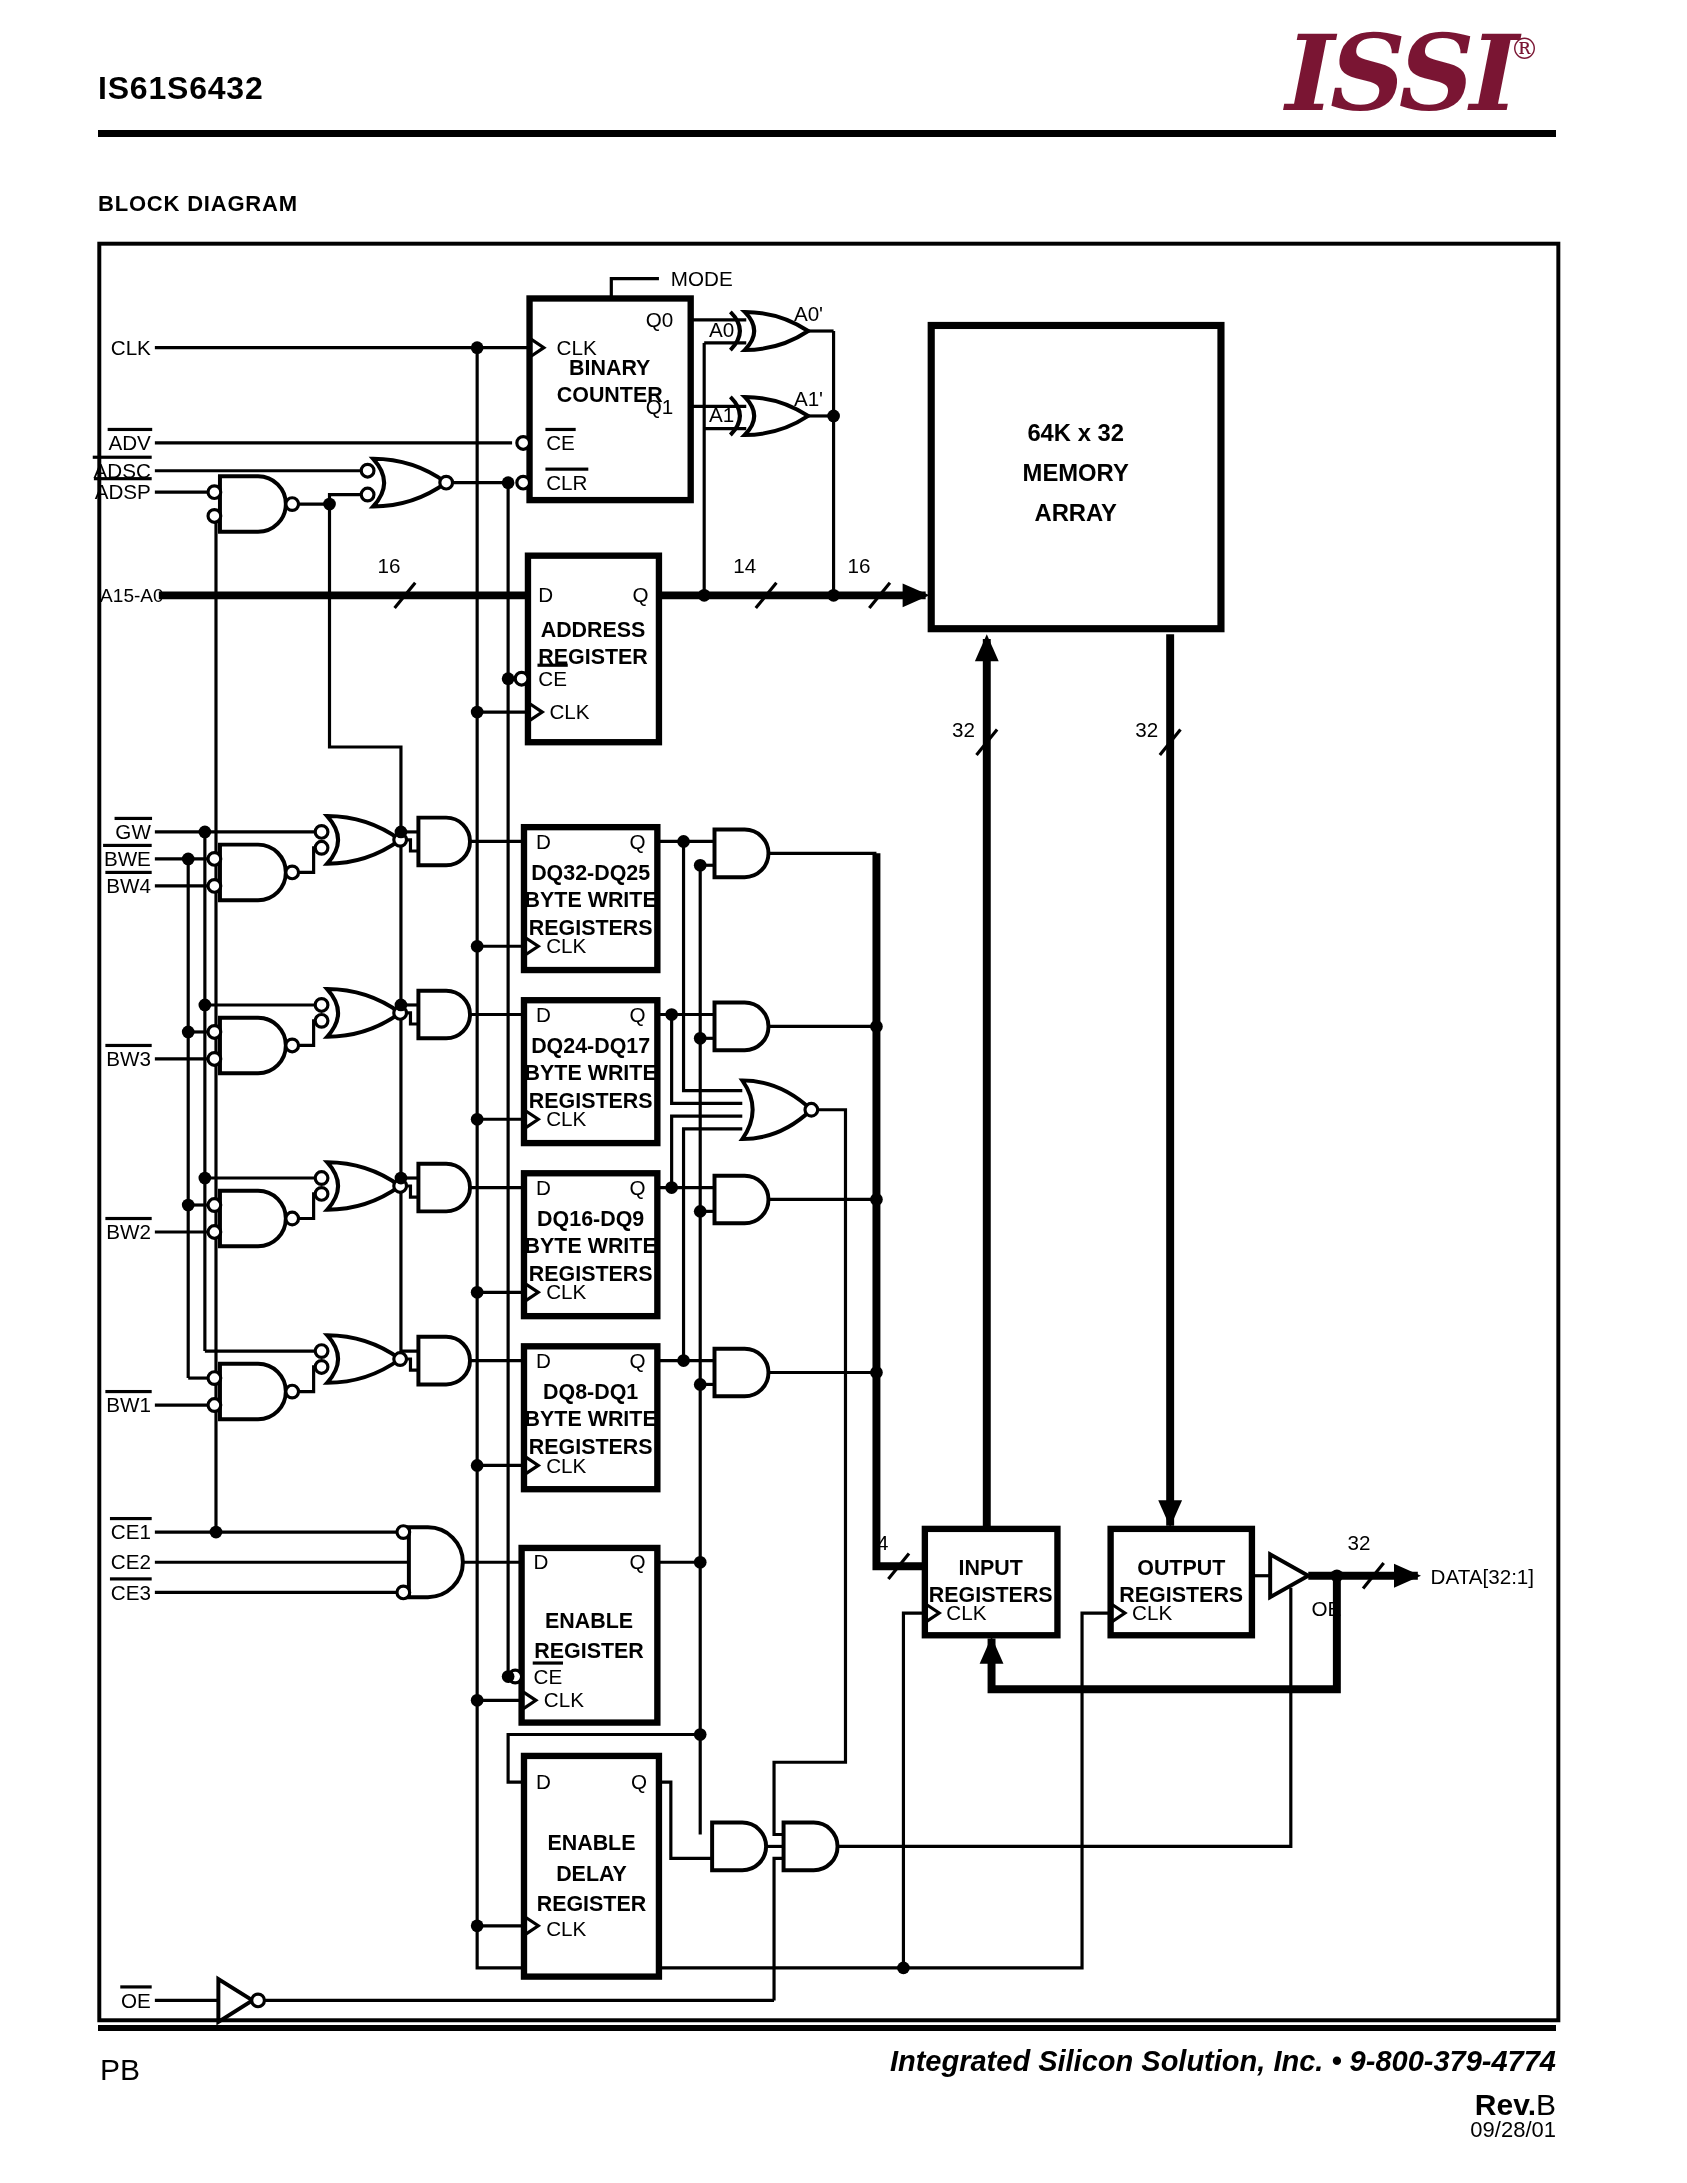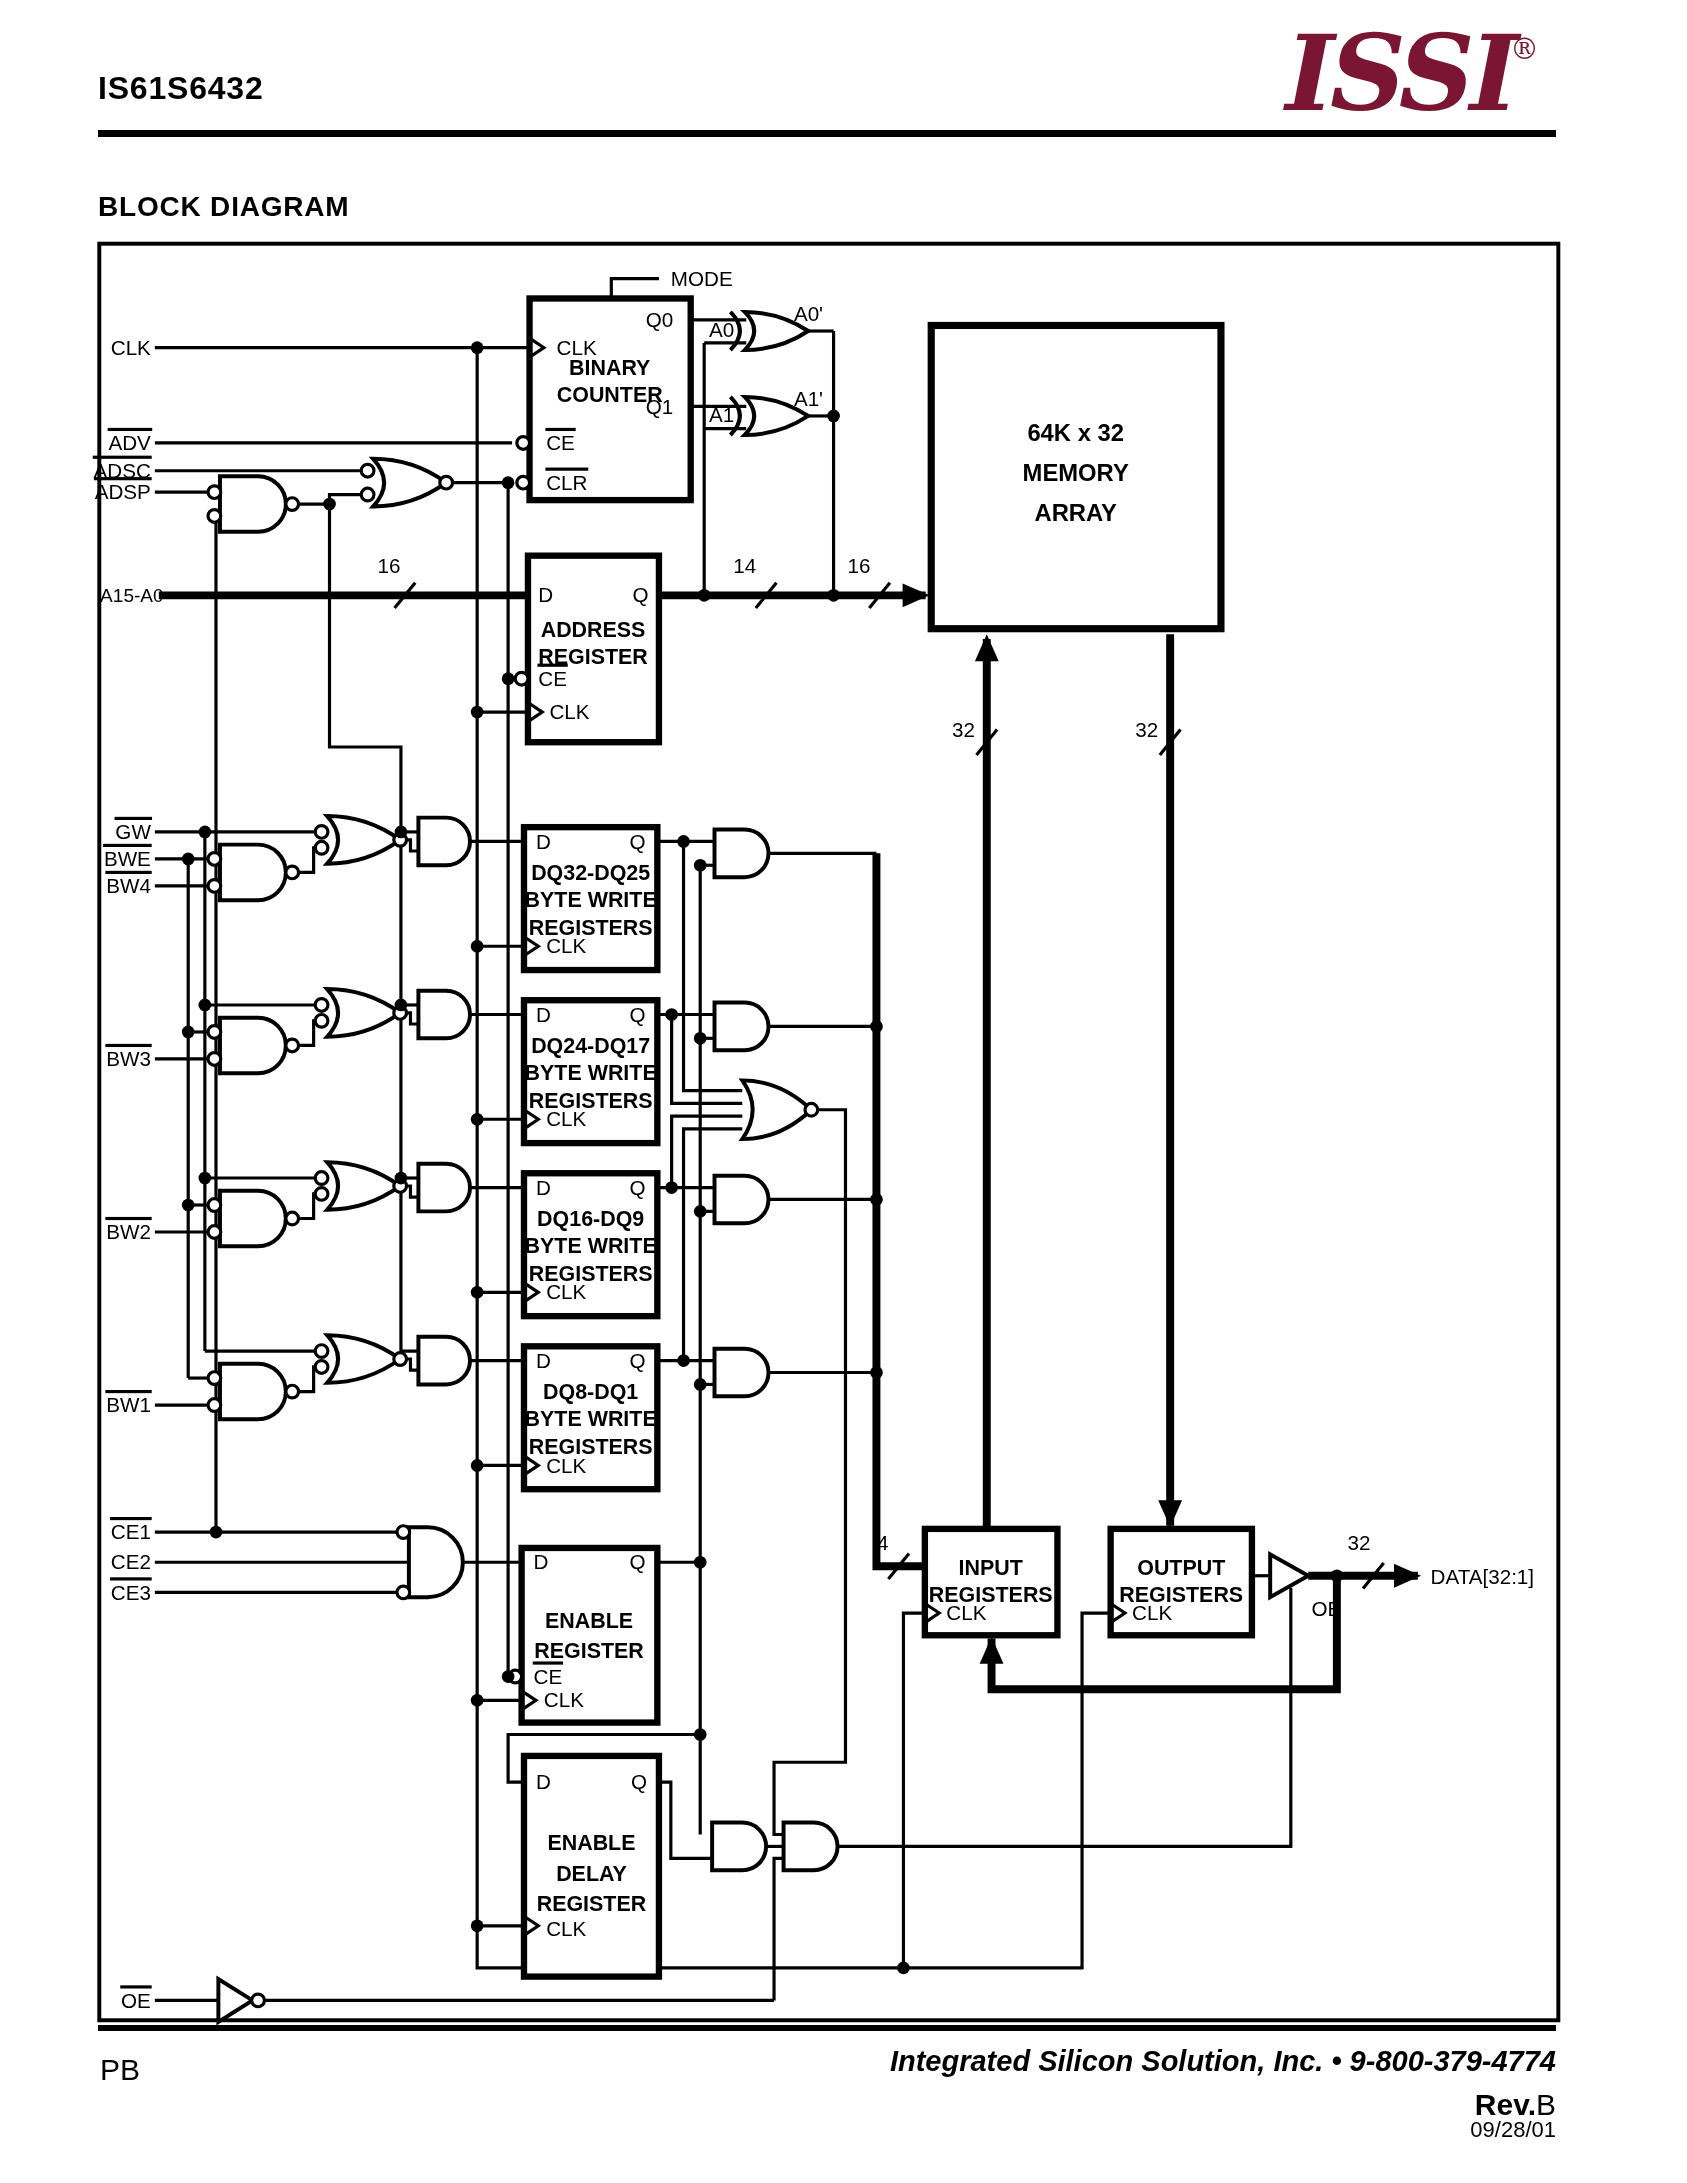--- a/index.html
+++ b/index.html
@@ -4,21 +4,21 @@
 <style>
   html,body{margin:0;padding:0;background:#888;}
   .page{position:relative;width:1687px;height:2183px;background:#fff;
         font-family:"Liberation Sans","DejaVu Sans",sans-serif;color:#000;overflow:hidden;}
   .abs{position:absolute;}
   .part{left:98px;top:70px;font-size:32px;font-weight:bold;letter-spacing:0.8px;}
   .logo{right:173px;top:11px;font-family:"DejaVu Serif","Liberation Serif",serif;
         font-style:italic;font-weight:bold;font-size:105px;color:#7a1533;letter-spacing:-4.8px;text-align:right;}
   .logoreg{right:148px;top:32px;font-family:"DejaVu Serif",serif;font-size:29px;color:#7a1533;}
   .rule1{left:98px;top:130px;width:1458px;height:7.1px;background:#000;}
-  .sect{left:98px;top:191px;font-size:28px;font-weight:bold;letter-spacing:0.8px;}
+  .sect{left:98px;top:191px;font-size:22px;font-weight:bold;letter-spacing:0.8px;}
   .rule2{left:98px;top:2025px;width:1458px;height:5.6px;background:#000;}
   .pb{left:100px;top:2053px;font-size:30px;}
   .co{right:131px;top:2045px;font-size:29px;font-weight:bold;font-style:italic;}
   .rev{right:131px;top:2088px;font-size:30px;}
   .revb{font-weight:normal;}
   .revl{font-weight:bold;}
   .date{right:131px;top:2117px;font-size:22px;}
   svg text{font-family:"Liberation Sans","DejaVu Sans",sans-serif;fill:#000;}
   .t26{font-size:26px;}
   .t24{font-size:24px;}

